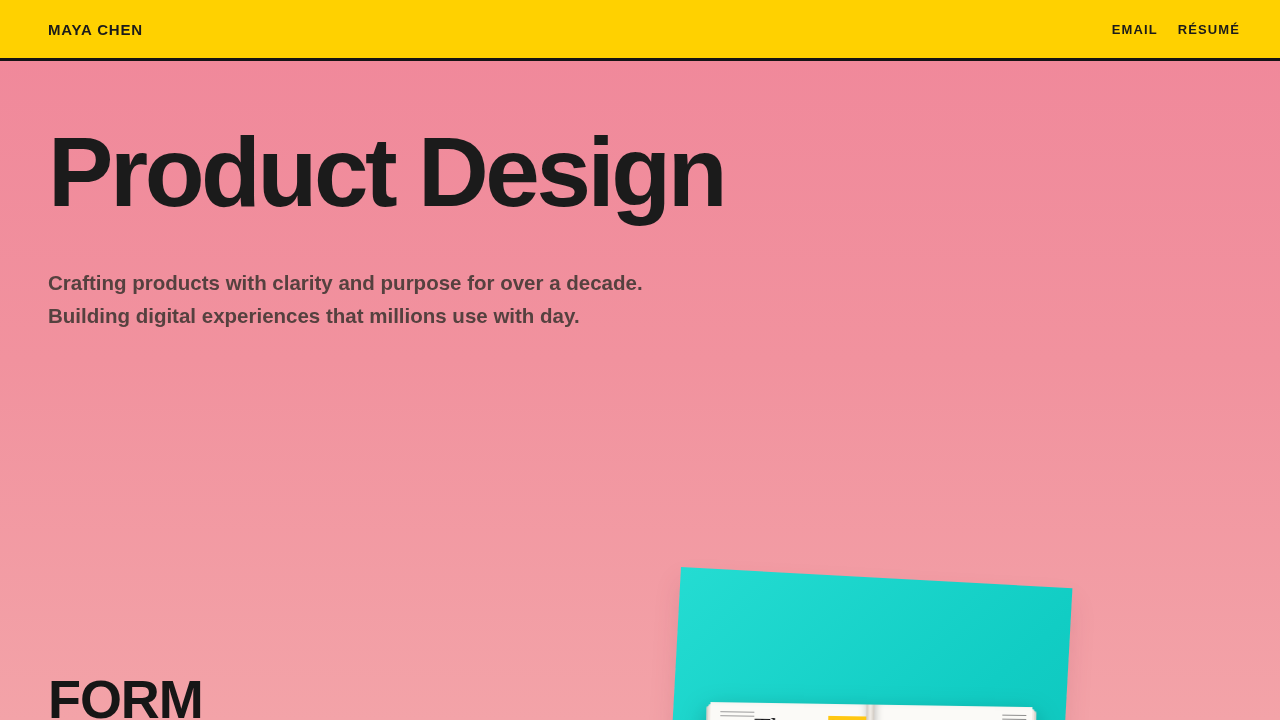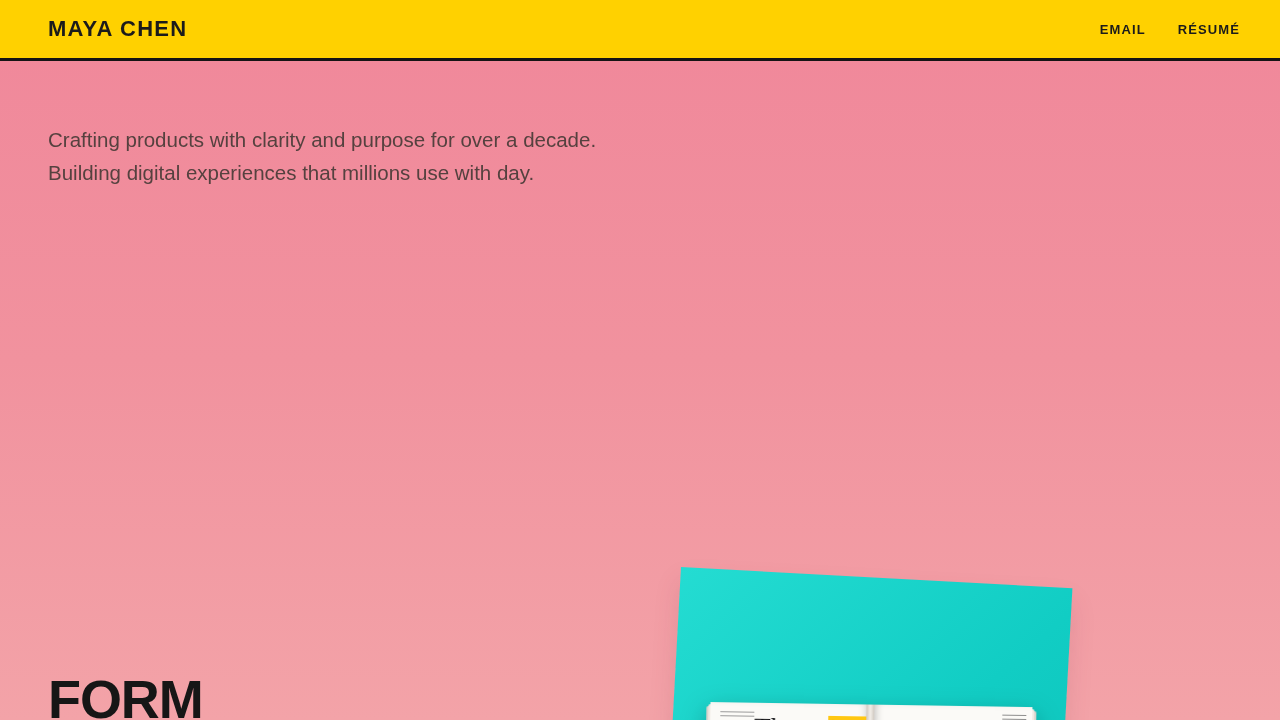--- a/index.html
+++ b/index.html
@@ -14,43 +14,43 @@
   
   #site-header{
     position:absolute; left:0; top:0; width:1280px; height:61px;
     background:#ffd100;
     border-bottom:3px solid #141414;
     display:flex; align-items:center; justify-content:space-between;
     padding:0 40px 0 48px;
     z-index:40;
   }
   #brand{
-    font-size:22px; font-weight:bold; letter-spacing:.055em;
+    font-size:15px; font-weight:bold; letter-spacing:.055em;
     color:#1b1b1b; white-space:nowrap;
   }
-  #header-nav{ display:flex; align-items:flex-start; gap:32px; }
+  #header-nav{ display:flex; align-items:flex-start; gap:20px; }
   #header-nav a{
     font-size:13px; font-weight:bold; letter-spacing:.085em;
     color:#1b1b1b; text-decoration:none; white-space:nowrap;
   }
 
   
   #hero{ position:absolute; left:48px; top:61px; width:1000px; }
   #hero-headline{
     margin-top:63px;
     font-size:98px; line-height:.99; font-weight:bold;
     letter-spacing:-.035em; color:#1b1b1b; white-space:nowrap;
   }
   #hero-headline .hl-line{ display:block; }
   #hero-headline .amp{ color:#4e3733; font-weight:bold; }
   #hero-sub{
     margin-top:46px;
     font-size:20.5px; line-height:1.6; color:#55413f; font-weight:normal;
   }
-  #hero-sub span{ display:block; white-space:nowrap; }
+  #hero-sub span{ display:block; white-space:nowrap;font-weight:bold; }
 
   
   #work-section{ position:absolute; left:48px; top:672px; }
   #work-title{
     font-size:54px; font-weight:bold; letter-spacing:-.02em;
     color:#161616; line-height:1; white-space:nowrap;
   }
 
   
   #featured-card{
@@ -116,20 +116,21 @@
 <header id="site-header">
   <div id="brand">MAYA CHEN</div>
   <nav id="header-nav">
     <a href="#">EMAIL</a>
     <a href="#">RÉSUMÉ</a>
   </nav>
 </header>
 
 <section id="hero">
   <h1 id="hero-headline">
+    <span class="hl-line">Product Design</span>
   </h1>
   <p id="hero-sub">
     <span>Crafting products with clarity and purpose for over a decade.</span>
     <span>Building digital experiences that millions use with day.</span>
   </p>
 </section>
 
 <section id="work-section">
   <h2 id="work-title">FORM</h2>
 </section>

